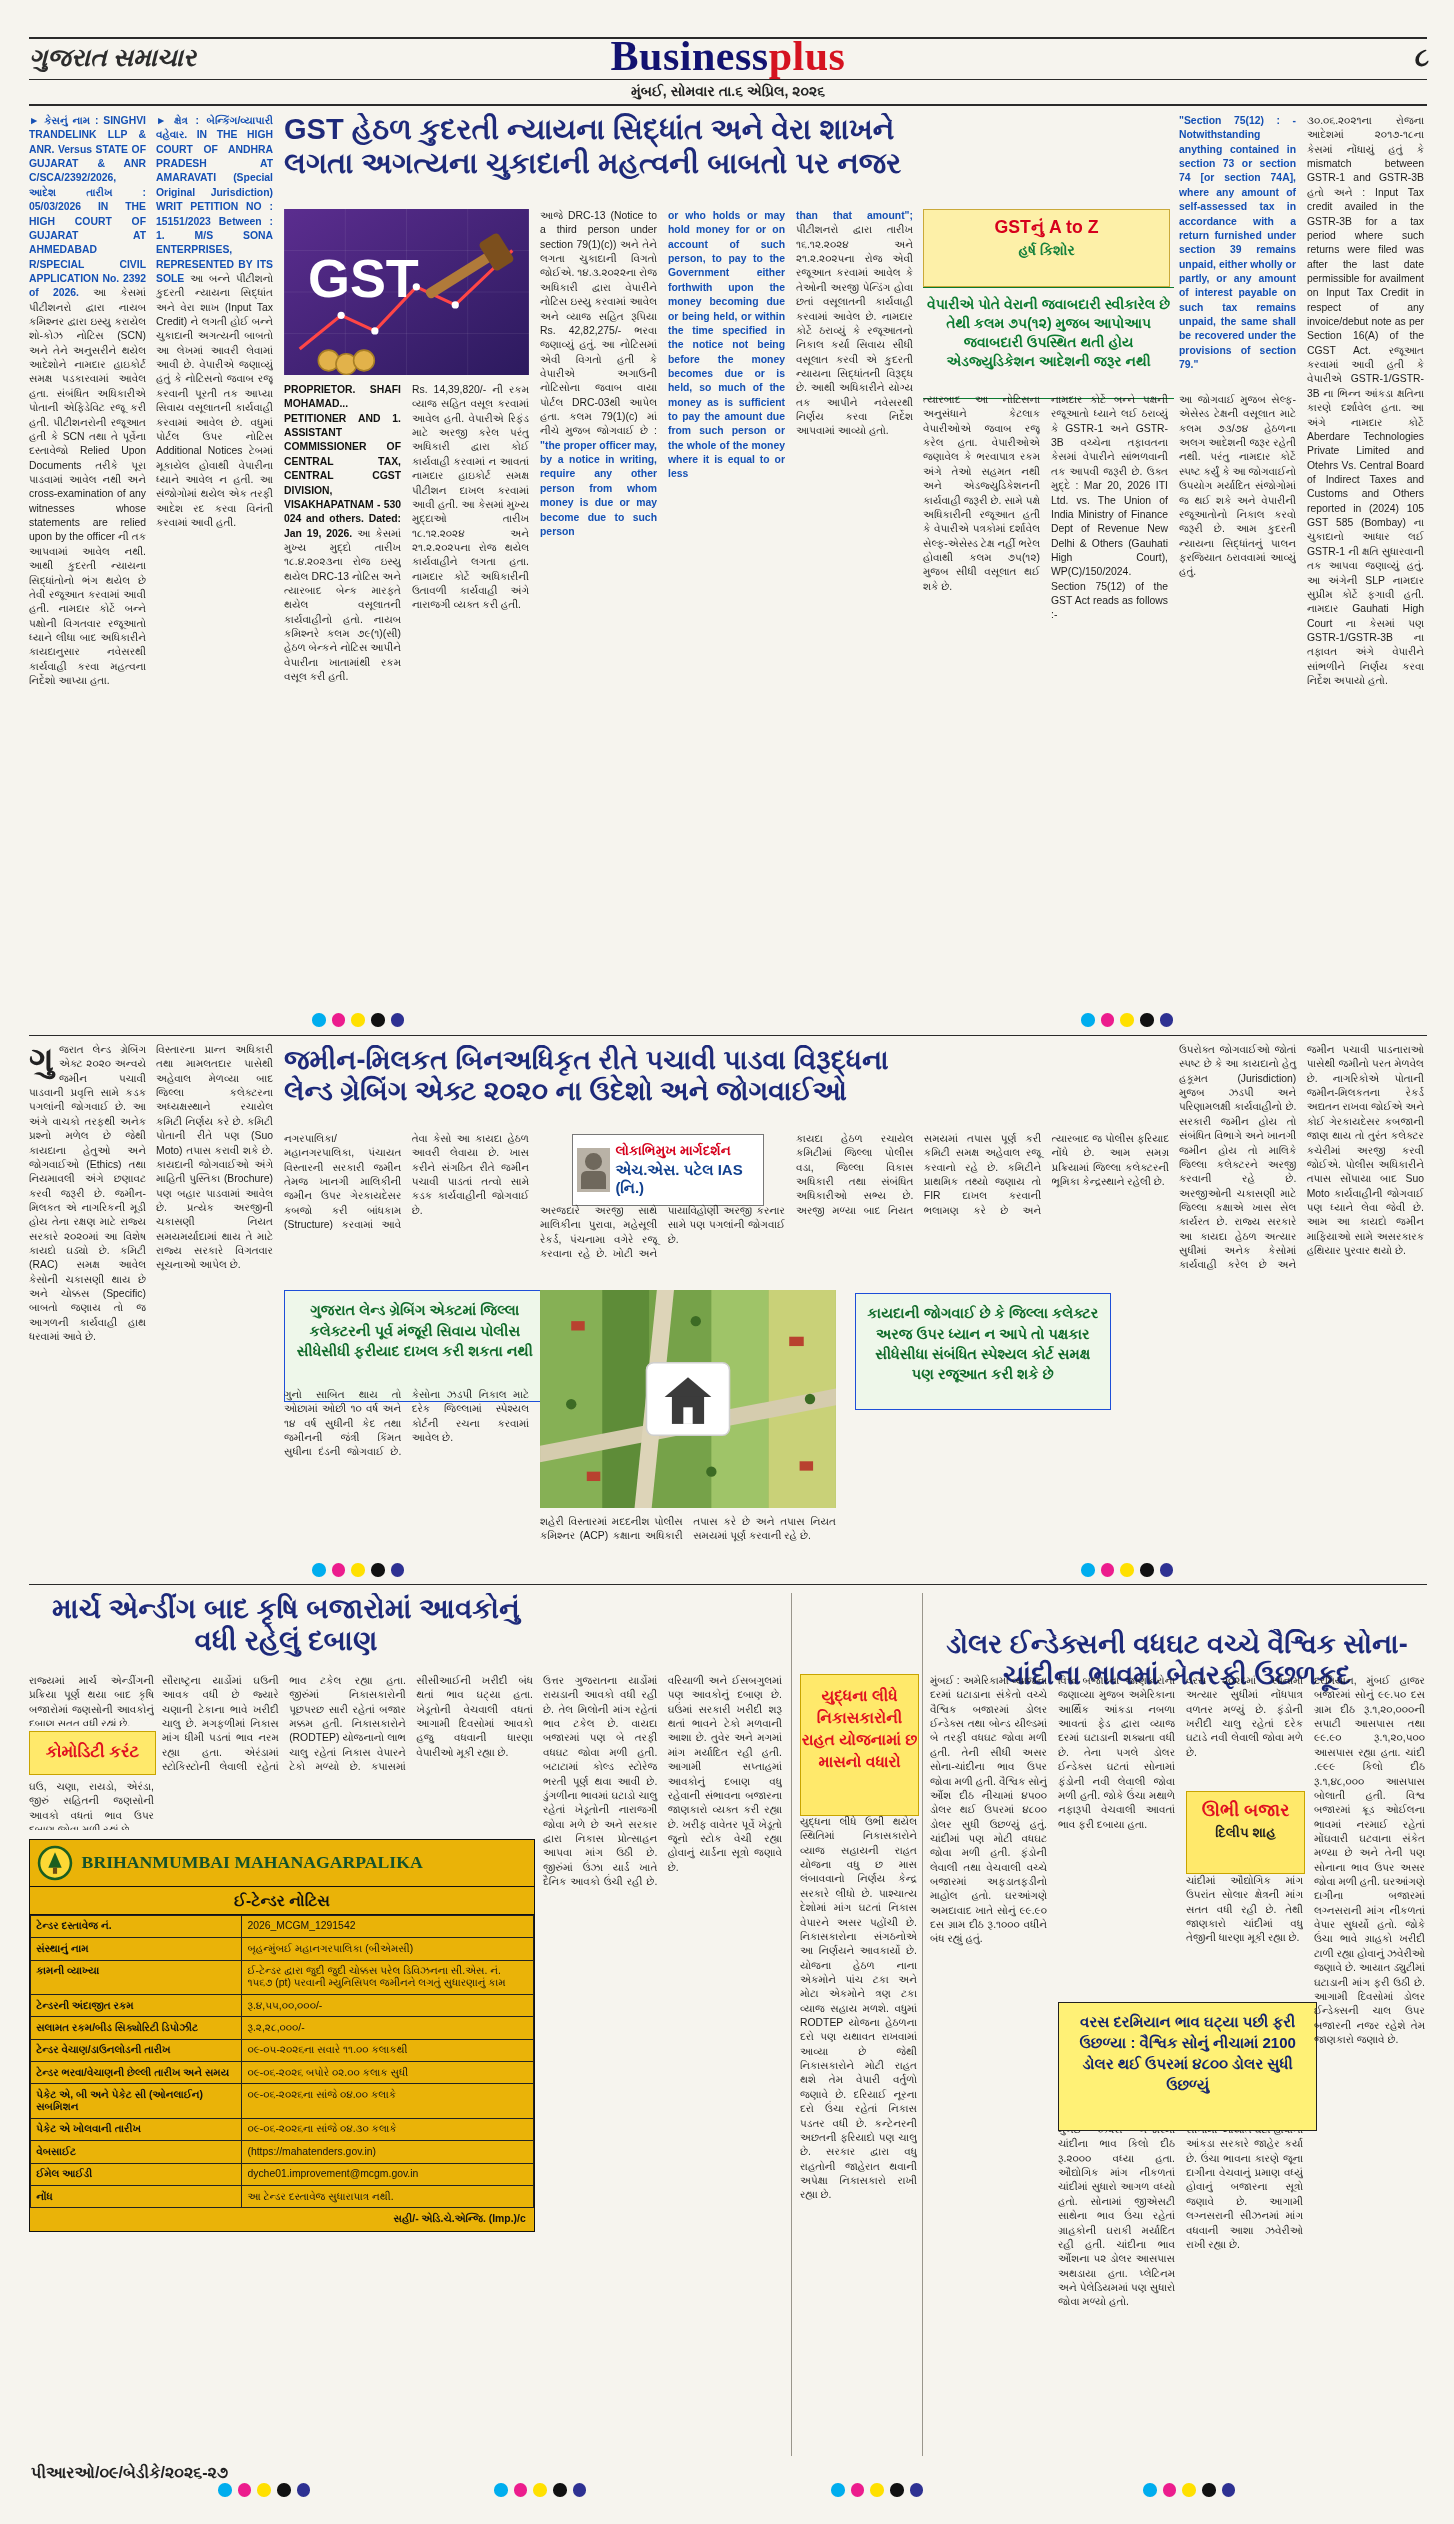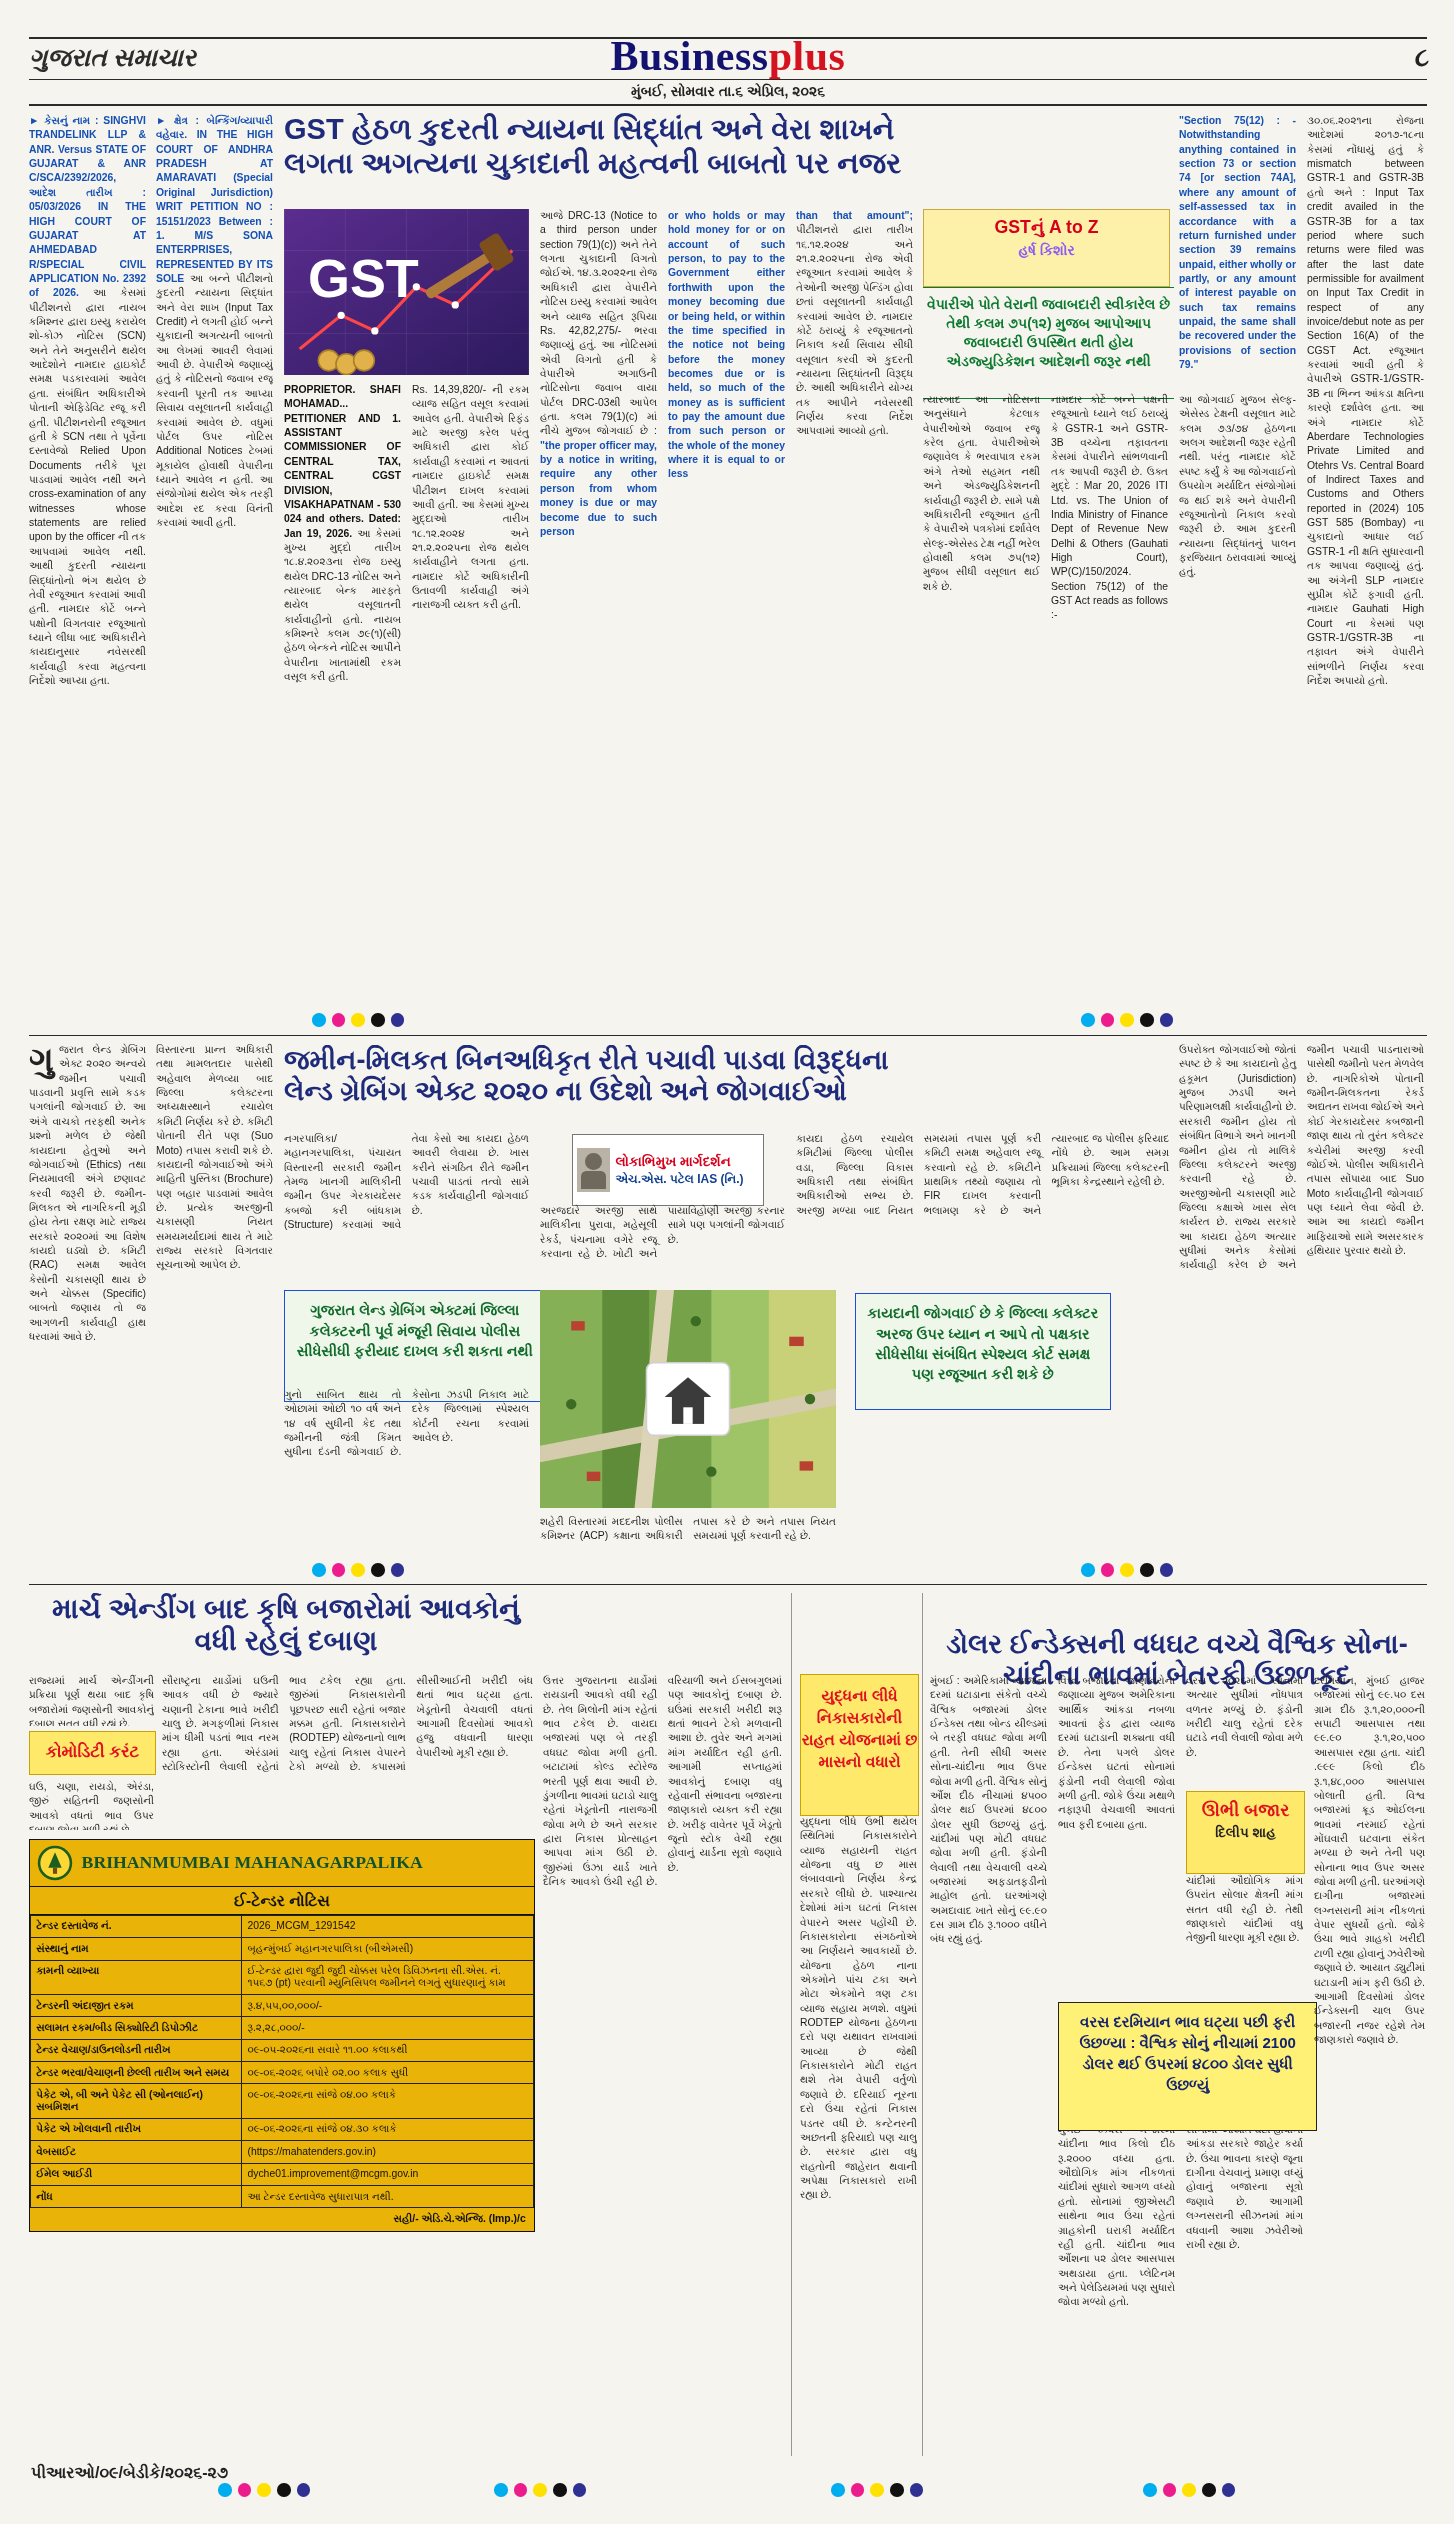--- a/index.html
+++ b/index.html
@@ -14,30 +14,30 @@
   .cols2{column-count:2;column-gap:10.4px;}
   .cols3{column-count:3;column-gap:10.4px;}
   .masthead{font-family:"Liberation Serif",serif;font-weight:bold;font-style:italic;color:#2d2d2d;font-size:25px;}
   .biztitle{font-family:"Liberation Serif",serif;font-weight:bold;font-size:42px;letter-spacing:0.5px;}
   .biz-b{color:#121270;}
   .biz-p{color:#d51320;}
   .dateline{font-size:14px;color:#222;font-weight:bold;}
   .pageno{font-size:26px;font-weight:bold;color:#222;}
   .author-box{background:#fdf0a8;border:1px solid #caa93a;text-align:center;padding-top:7.3px;}
   .author-box .t{color:#d6001c;font-weight:bold;font-size:17.7px;line-height:1.2;}
-  .author-box .a{color:#8b5cf6;font-weight:bold;font-size:14px;margin-top:3.1px;}
+  .author-box .a{color:#15803d;font-weight:bold;font-size:14px;margin-top:3.1px;}
   .green-quote{color:#0b7a2f;font-weight:bold;font-size:14px;line-height:1.35;text-align:center;border-top:1.6px solid #0b7a2f;border-bottom:1.6px solid #0b7a2f;padding:7.3px 3.1px;overflow:hidden;}
   .green-box{background:#eef7ea;border:1px solid #1d4ed8;color:#116b2a;font-weight:bold;font-size:14.5px;line-height:1.4;text-align:center;padding:9.4px 7.3px;overflow:hidden;}
   .quote-blue{color:#1550b4;font-weight:bold;}
   .byline-box{border:1px solid #777;background:#fff;display:flex;align-items:center;gap:5.2px;padding:4.2px;overflow:hidden;}
   .byline-box .photo{width:33px;height:44px;background:#b9b2a6;position:relative;flex:0 0 auto;}
   .byline-box .photo::before{content:"";position:absolute;left:8.3px;top:5.2px;width:16.6px;height:16.6px;border-radius:50%;background:#6f685c;}
   .byline-box .photo::after{content:"";position:absolute;left:4.2px;top:23px;width:25px;height:17.7px;border-radius:5.2px 5.2px 0 0;background:#6f685c;}
   .byline-box .t1{color:#d6001c;font-weight:bold;font-size:13.5px;line-height:1.15;}
-  .byline-box .t2{color:#12418f;font-weight:bold;font-size:12px;margin-top:2.1px;}
+  .byline-box .t2{color:#12418f;font-weight:bold;font-size:15px;margin-top:2.1px;}
   .ybox{background:#ffe96b;border:1px solid #c9a400;color:#e01020;font-weight:bold;text-align:center;overflow:hidden;}
   .callout{background:#fff176;border:1.6px solid #222;color:#14246e;font-weight:bold;font-size:15px;line-height:1.4;text-align:center;padding:8.3px 6.2px;overflow:hidden;}
   .tender{border:1.6px solid #111;background:#eab308;}
   .tender-head{display:flex;align-items:center;gap:8.3px;padding:5.2px 7.3px;border-bottom:1px solid #111;}
   .tender-org{font-family:"Liberation Serif",serif;font-weight:bold;color:#14522a;font-size:17.7px;line-height:1.1;}
   .tender-title{font-weight:bold;font-size:15.6px;color:#111;text-align:center;padding:4.2px 0;border-bottom:1px solid #111;}
   table.tt{border-collapse:collapse;width:100%;}
   table.tt td{border:0.5px solid #222;font-size:10.4px;padding:4.7px 5.2px;vertical-align:top;color:#111;}
   table.tt td.l{width:42%;font-weight:bold;}
   .sign-row{display:flex;justify-content:flex-end;padding:5.2px 8.3px;font-size:10.4px;font-weight:bold;color:#111;}

